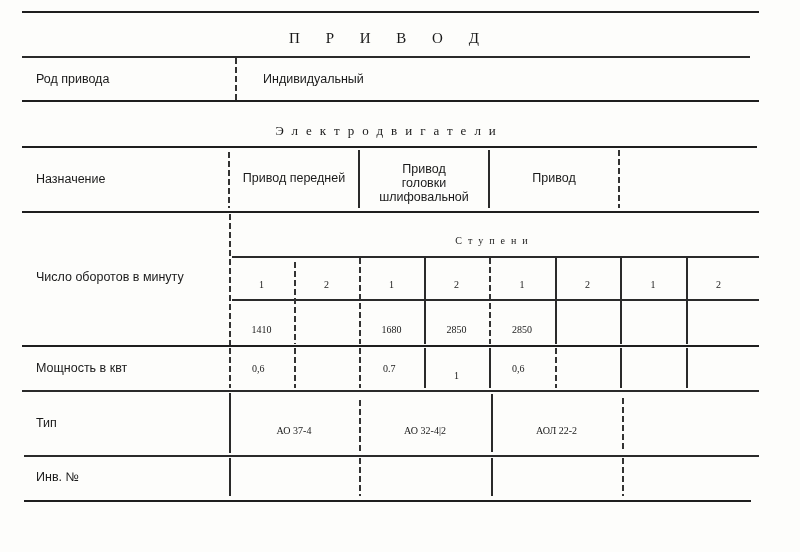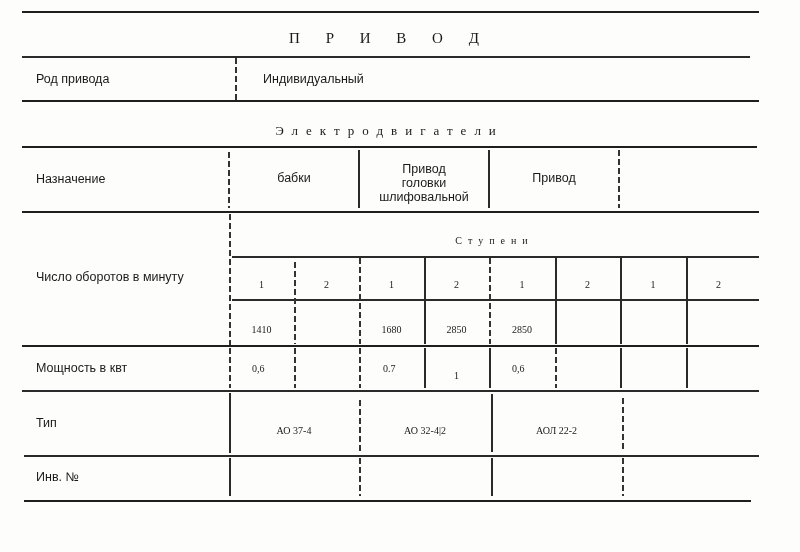--- a/index.html
+++ b/index.html
@@ -75,21 +75,21 @@
   <div class="txt title center" style="left:22px; top:24px; width:735px;">П Р И В О Д</div>
 
   <div class="txt label" style="left:36px; top:72px;">Род привода</div>
   <div class="txt label" style="left:263px; top:72px;">Индивидуальный</div>
 
   <div class="txt spaced center" style="left:22px; top:116px; width:735px; font-size:13px;">Электродвигатели</div>
 
   <div class="txt label" style="left:36px; top:172px;">Назначение</div>
 
   <div class="txt label center" style="left:230px; top:162px; width:128px; line-height:19px;">
-    <div>бабки</div>
+    <div>Привод передней</div>
   </div>
   <div class="txt label center" style="left:360px; top:155px; width:128px; line-height:14px;">
     <div>Привод</div>
     <div>головки</div>
     <div>шлифовальной</div>
   </div>
   <div class="txt label center" style="left:490px; top:162px; width:128px; line-height:18px;">
     <div>Привод</div>
   </div>
   <div class="txt label center" style="left:620px; top:172px; width:136px;"></div>

